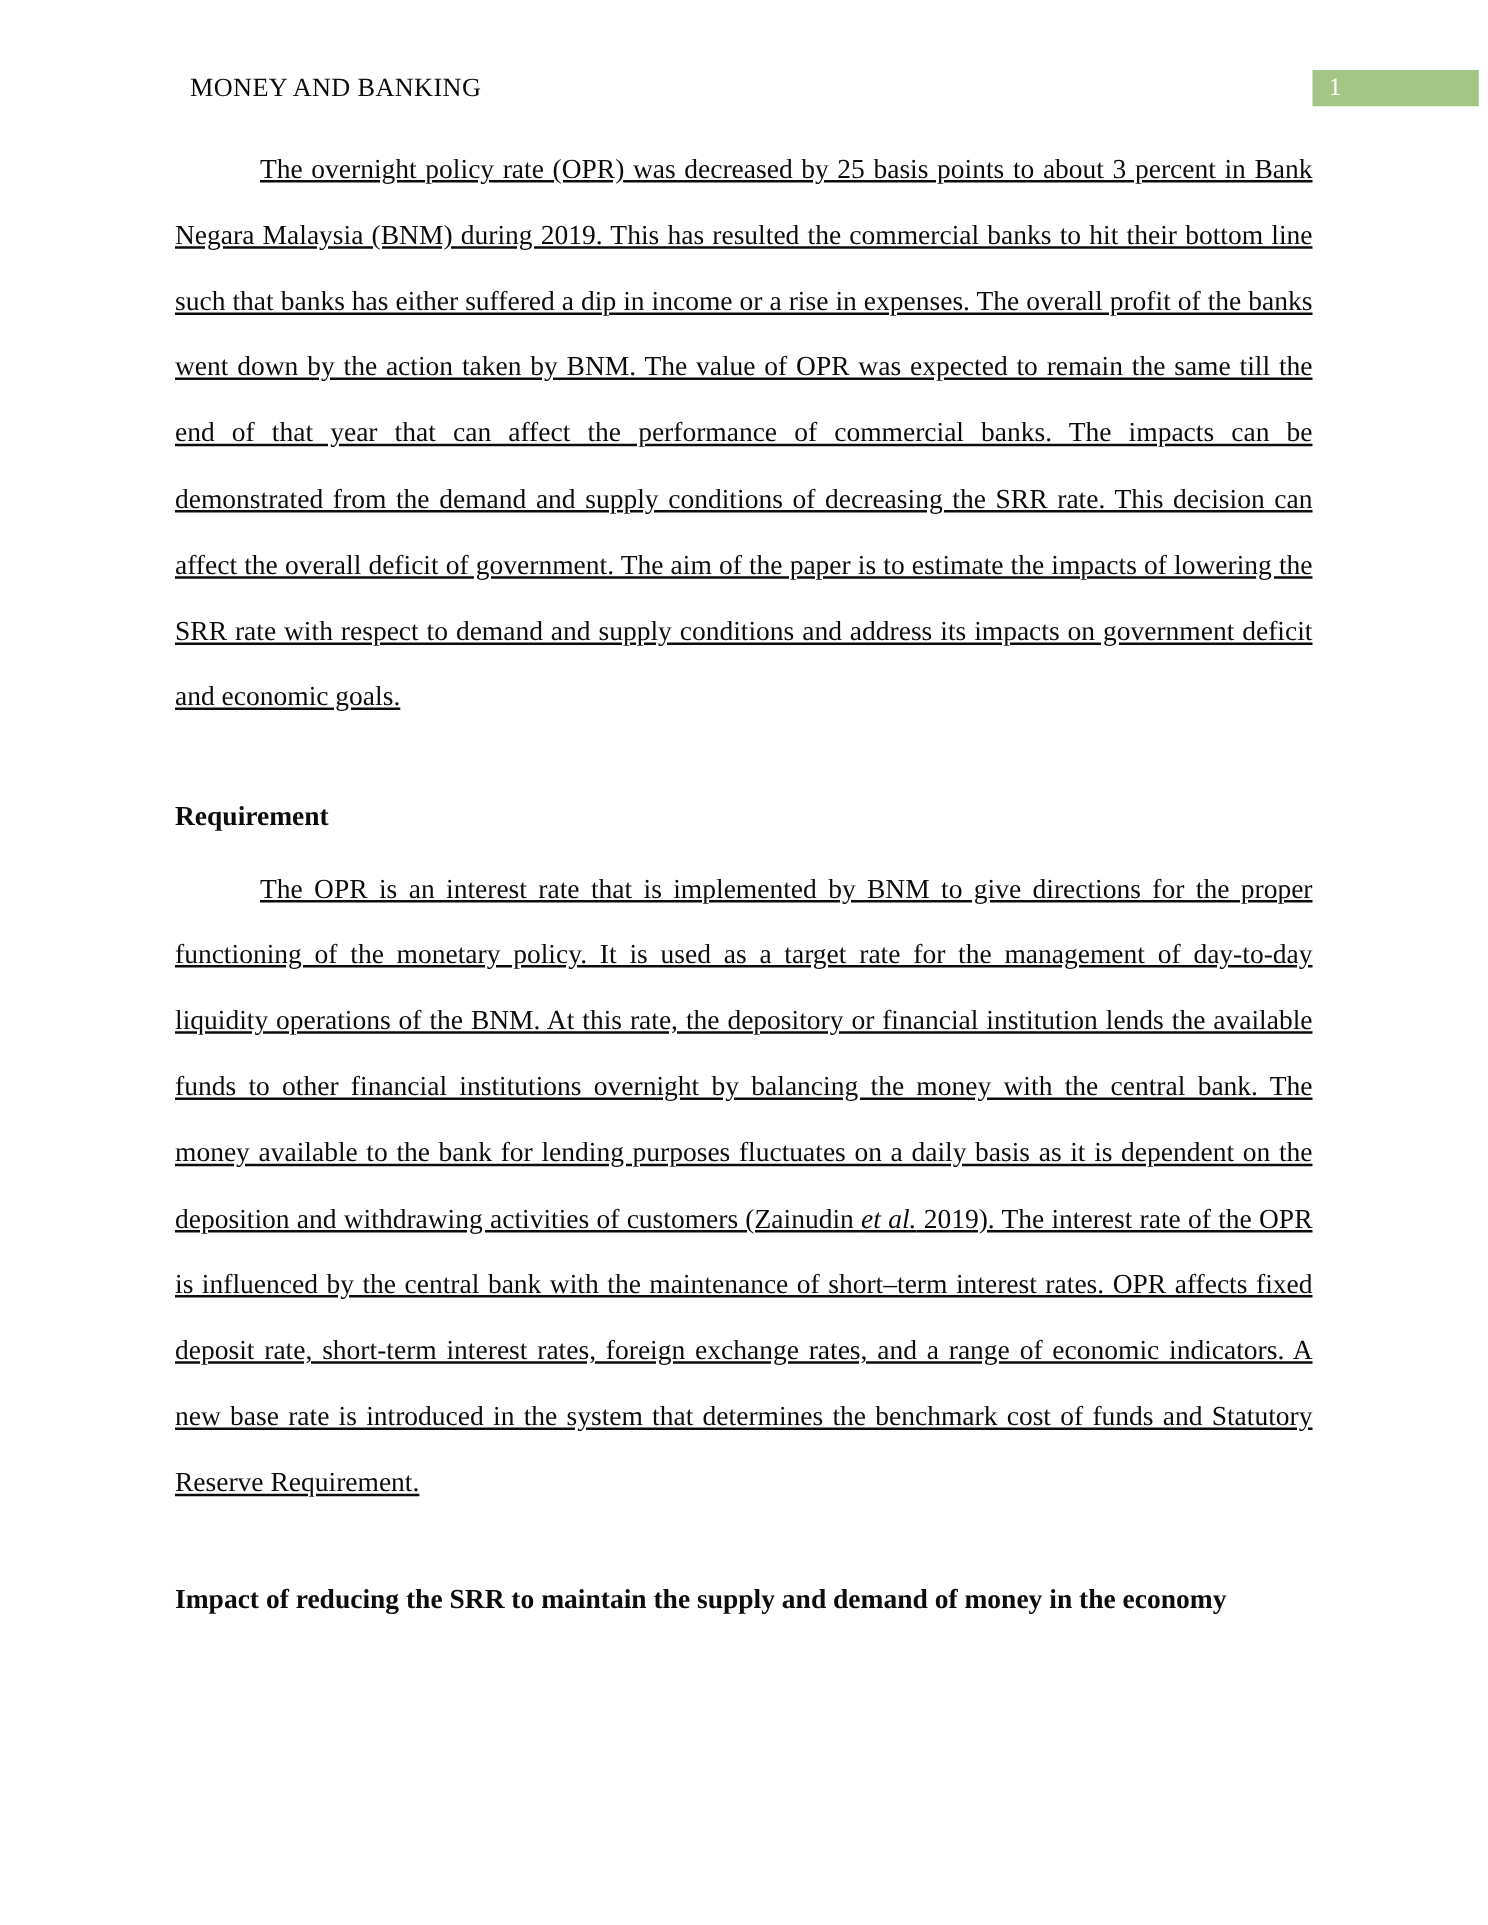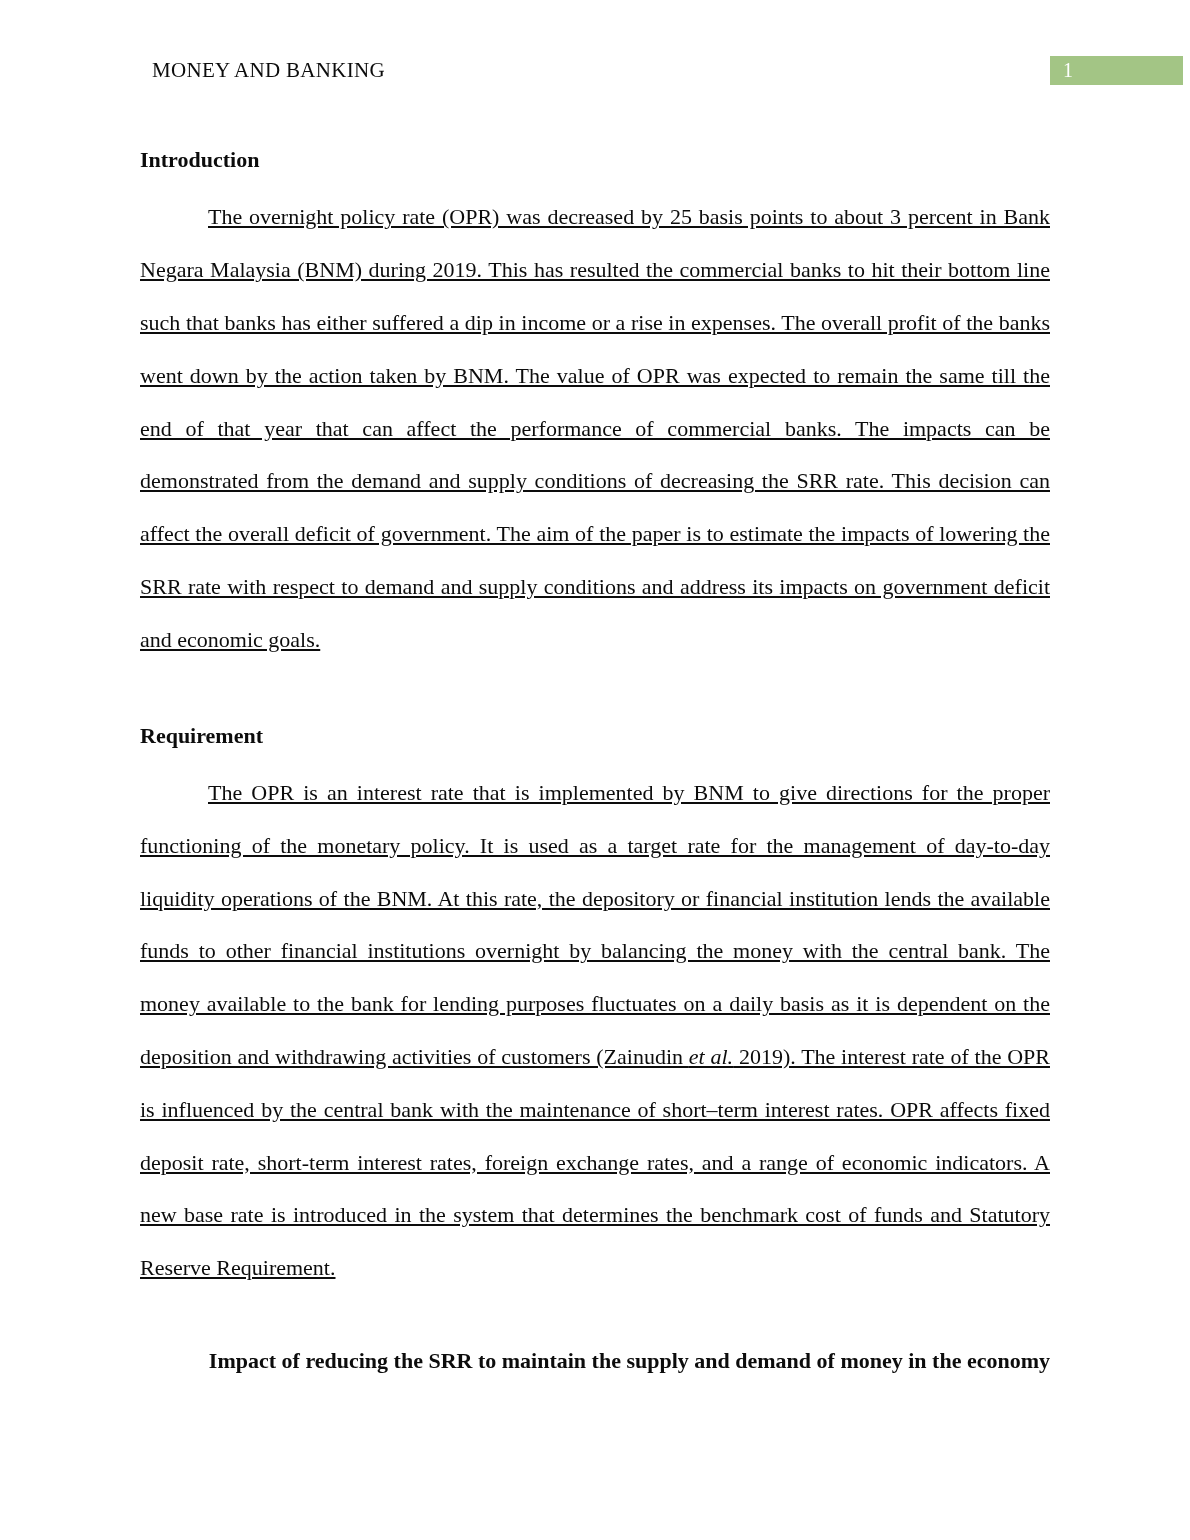--- a/index.html
+++ b/index.html
@@ -54,36 +54,34 @@
     text-indent: 68px;
     margin: 18px 0 0 0;
     text-decoration: underline;
   }
   .italic { font-style: italic; }
   .impact-heading {
     font-size: 22px;
     font-weight: bold;
     margin: 52px 0 0 0;
     line-height: 1.3;
-    text-align: right;
   }
 </style>
 </head>
 <body>
 
 <div class="page">
 
   <div class="header">
     <div class="running-title">MONEY AND BANKING</div>
     <div class="page-number-badge" style="background: rgb(163, 197, 133); color: rgb(255, 255, 255);">
       <span>1</span>
     </div>
   </div>
 
-  <h2 class="section-heading">Introduction</h2>
 
   <p class="body-paragraph">The overnight policy rate (OPR) was decreased by 25 basis points to about 3 percent in Bank Negara Malaysia (BNM) during 2019. This has resulted the commercial banks to hit their bottom line such that banks has either suffered a dip in income or a rise in expenses. The overall profit of the banks went down by the action taken by BNM. The value of OPR was expected to remain the same till the end of that year that can affect the performance of commercial banks. The impacts can be demonstrated from the demand and supply conditions of decreasing the SRR rate. This decision can affect the overall deficit of government. The aim of the paper is to estimate the impacts of lowering the SRR rate with respect to demand and supply conditions and address its impacts on government deficit and economic goals.</p>
 
   <h2 class="section-heading">Requirement</h2>
 
   <p class="body-paragraph"><span>The OPR is an interest rate that is implemented by BNM to give directions for the proper functioning of the monetary policy. It is used as a target rate for the management of day-to-day liquidity operations of the BNM. At this rate, the depository or financial institution lends the available funds to other financial institutions overnight by balancing the money with the central bank. The money available to the bank for lending purposes fluctuates on a daily basis as it is dependent on the deposition and withdrawing activities of customers (Zainudin </span><span class="italic">et al.</span><span> 2019). The interest rate of the OPR is influenced by the central bank with the maintenance of short–term interest rates. OPR affects fixed deposit rate, short-term interest rates, foreign exchange rates, and a range of economic indicators. A new base rate is introduced in the system that determines the benchmark cost of funds and Statutory Reserve Requirement.</span></p>
 
   <h2 class="impact-heading">Impact of reducing the SRR to maintain the supply and demand of money in the economy</h2>
 
 </div>

